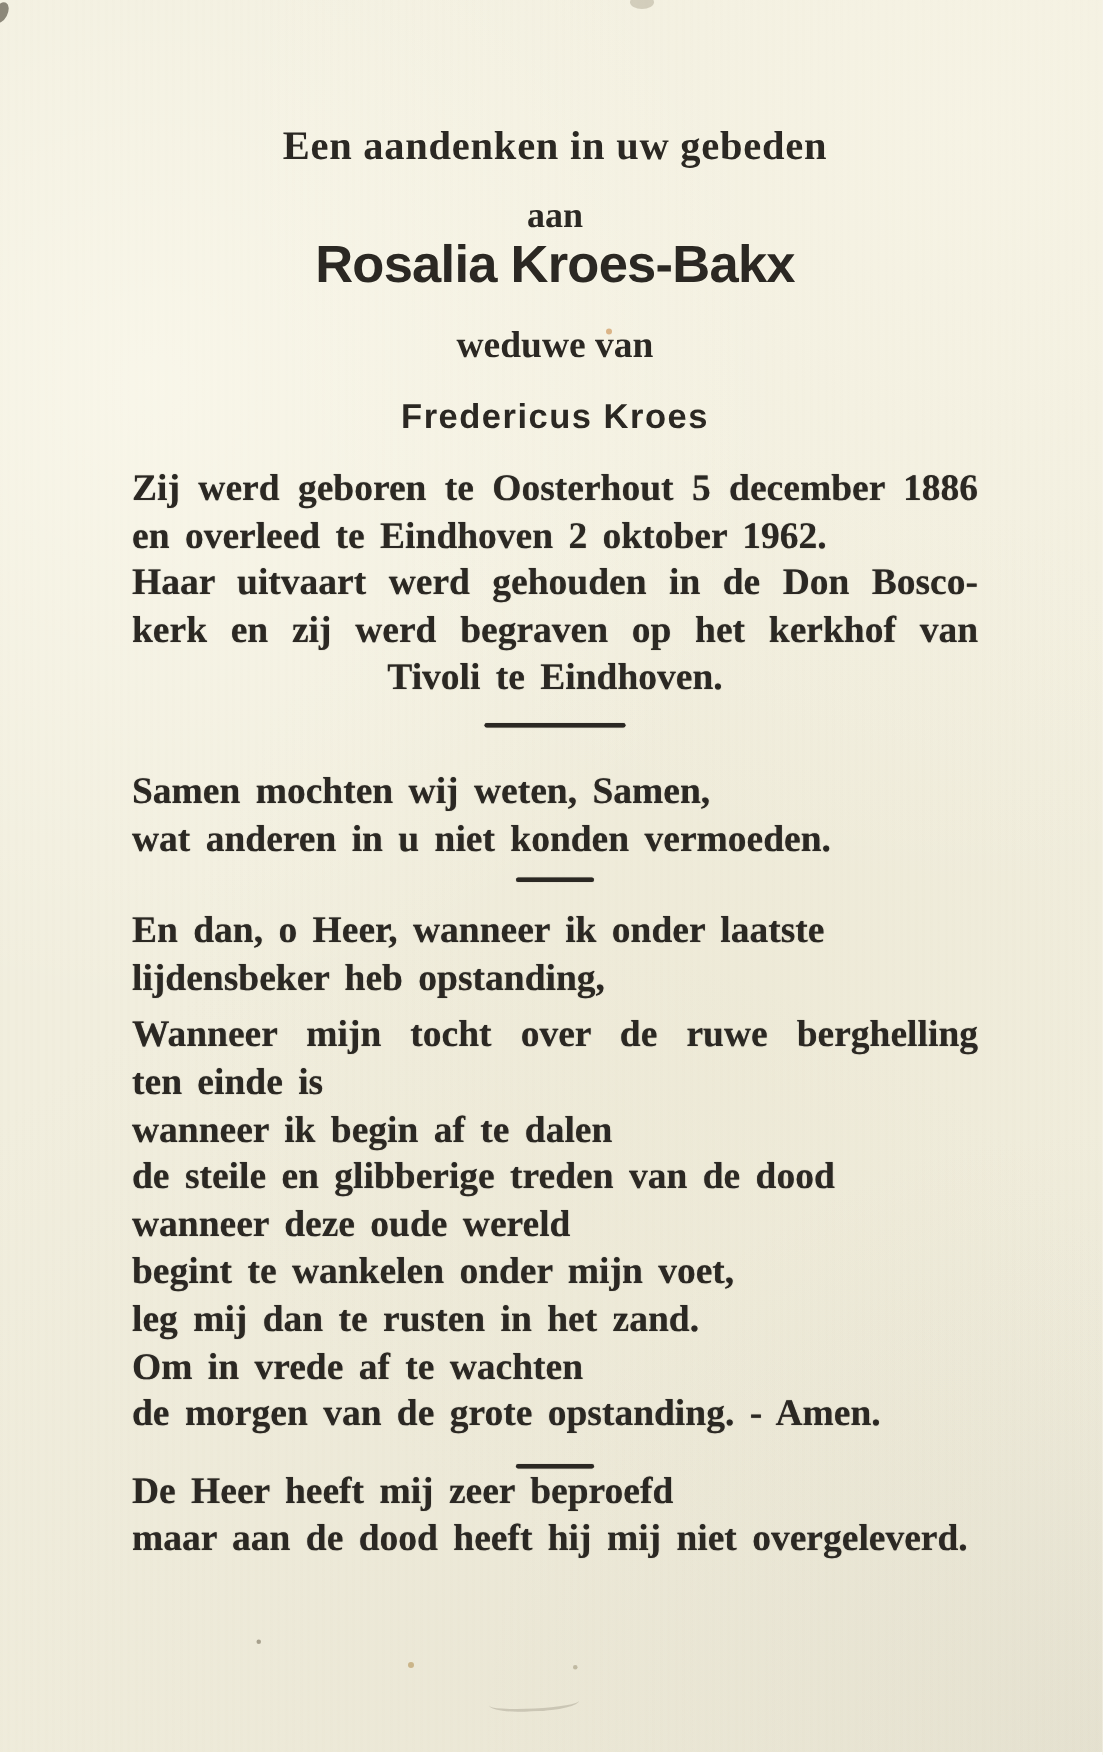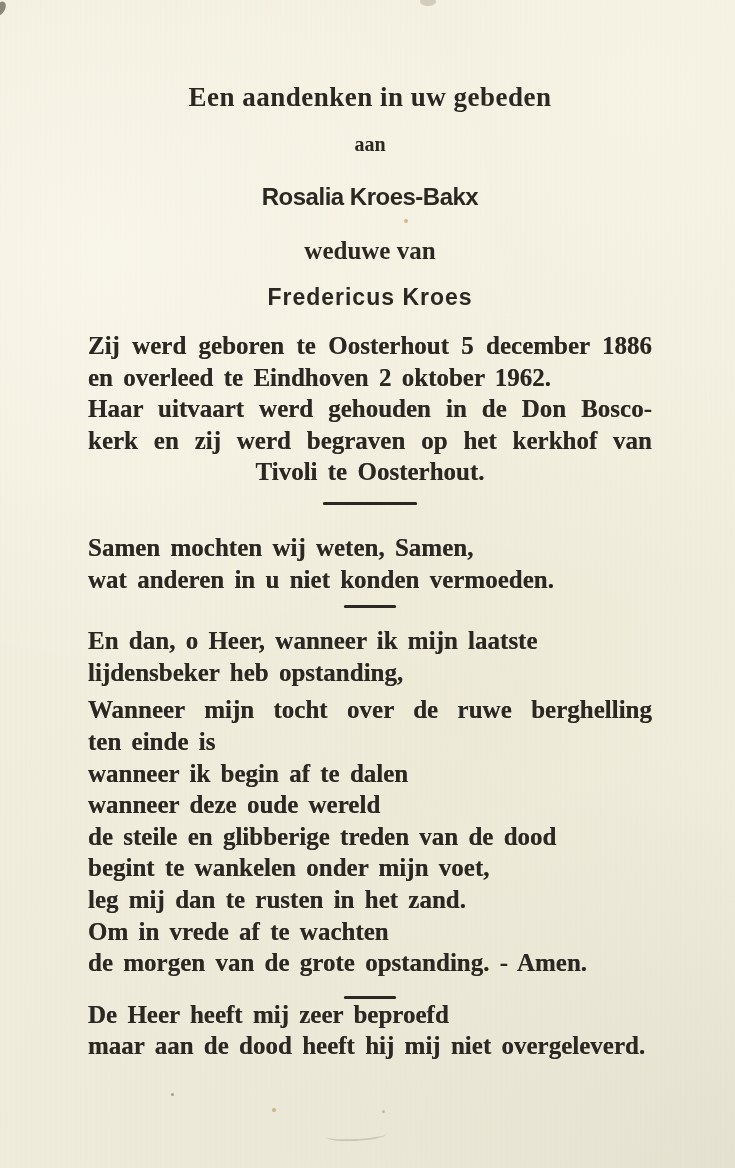--- a/index.html
+++ b/index.html
@@ -21,25 +21,25 @@
       radial-gradient(circle at 100% 100%, rgba(198,193,173,.28) 0, rgba(198,193,173,0) 30%),
       repeating-linear-gradient(90deg, rgba(221,215,192,.05) 0 2px, rgba(255,255,255,0) 2px 5px);
   }
   .content{
     position:absolute;
     left:88px;top:0;
     width:564px;
   }
   .hline{ text-align:center; color:var(--ink); font-weight:700; }
   .memorial{ margin-top:84px; font-size:27px; line-height:27px; letter-spacing:.5px; }
-  .prep{ margin-top:21px; font-size:20px; line-height:24px; }
+  .prep{ margin-top:21px; font-size:24px; line-height:24px; }
   .name{
-    margin-top:21px; text-align:center; color:var(--ink);
+    margin-top:1px; text-align:center; color:var(--ink);
     font-family:"Liberation Sans",sans-serif; font-weight:700;
-    font-size:24px; line-height:40px; letter-spacing:-.5px;
+    font-size:35px; line-height:40px; letter-spacing:-.5px;
   }
   .relation{ margin-top:21px; font-size:25px; line-height:26px; }
   .spouse{
     margin-top:21px; text-align:center; color:var(--ink);
     font-family:"Liberation Sans",sans-serif; font-weight:700;
     font-size:23px; line-height:24px; letter-spacing:1px;
   }
   .textblock{ color:var(--ink); font-weight:700; }
   .bio{ margin-top:21px; }
   .line{
@@ -83,43 +83,43 @@
     <div class="hline prep">aan</div>
     <div class="name">Rosalia Kroes-Bakx</div>
     <div class="hline relation">weduwe van</div>
     <div class="spouse">Fredericus Kroes</div>
 
     <div class="textblock bio">
       <div class="line justify">Zij werd geboren te Oosterhout 5 december 1886</div>
       <div class="line">en overleed te Eindhoven 2 oktober 1962.</div>
       <div class="line justify">Haar uitvaart werd gehouden in de Don Bosco-</div>
       <div class="line justify">kerk en zij werd begraven op het kerkhof van</div>
-      <div class="line center">Tivoli te Oosterhout.</div>
+      <div class="line center">Tivoli te Eindhoven.</div>
     </div>
 
     <div class="divider long"></div>
 
     <div class="textblock memoriam">
       <div class="line">Samen mochten wij weten, Samen,</div>
       <div class="line">wat anderen in u niet konden vermoeden.</div>
     </div>
 
     <div class="divider short"></div>
 
     <div class="textblock prayer1">
-      <div class="line">En dan, o Heer, wanneer ik mijn laatste</div>
+      <div class="line">En dan, o Heer, wanneer ik onder laatste</div>
       <div class="line">lijdensbeker heb opstanding,</div>
     </div>
 
     <div class="textblock prayer2">
       <div class="line justify">Wanneer mijn tocht over de ruwe berghelling</div>
       <div class="line">ten einde is</div>
       <div class="line">wanneer ik begin af te dalen</div>
+      <div class="line">de steile en glibberige treden van de dood</div>
       <div class="line">wanneer deze oude wereld</div>
-      <div class="line">de steile en glibberige treden van de dood</div>
       <div class="line">begint te wankelen onder mijn voet,</div>
       <div class="line">leg mij dan te rusten in het zand.</div>
       <div class="line">Om in vrede af te wachten</div>
       <div class="line">de morgen van de grote opstanding. - Amen.</div>
     </div>
 
     <div class="divider short2"></div>
 
     <div class="textblock closing">
       <div class="line">De Heer heeft mij zeer beproefd</div>

